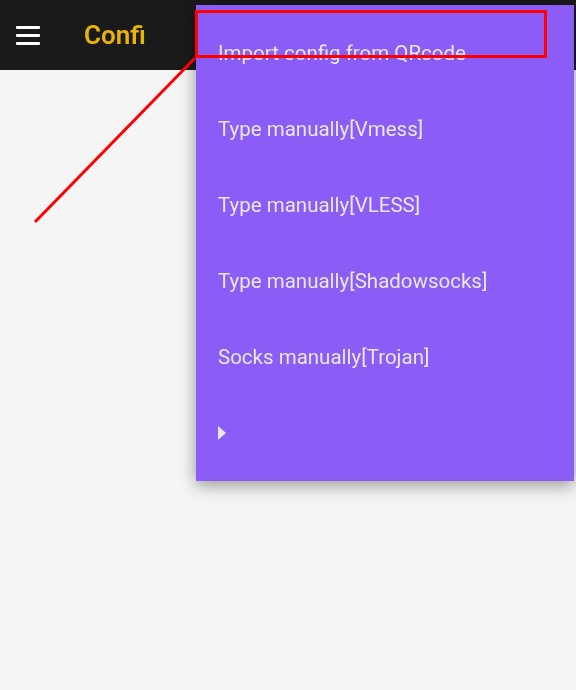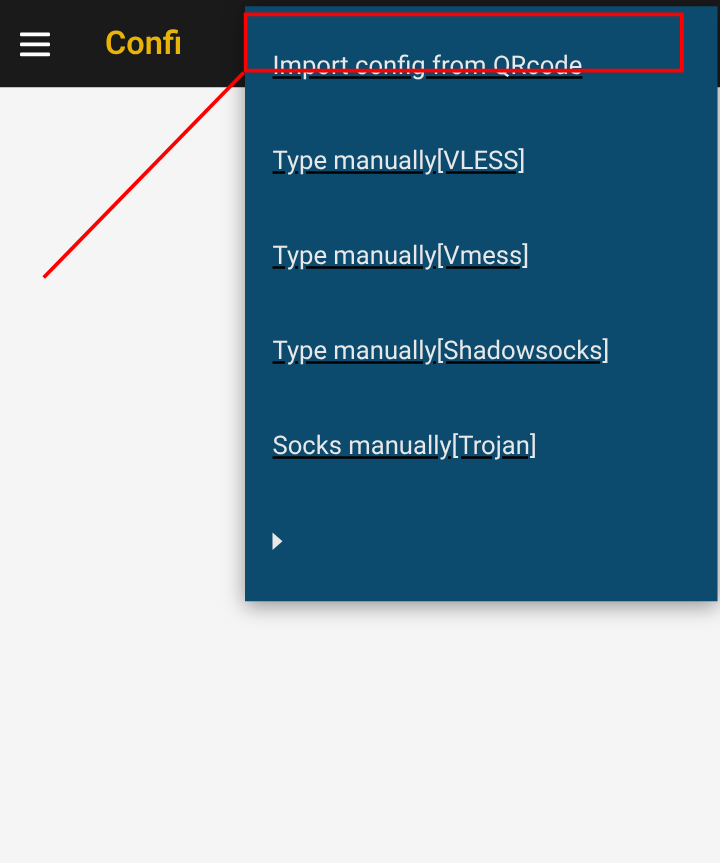--- a/index.html
+++ b/index.html
@@ -45,24 +45,23 @@
     }
     .content {
       background: #f5f5f5;
       height: calc(100% - 70px);
     }
     .dropdown {
       position: absolute;
       top: 5px;
       right: 2px;
       width: 378px;
-      background: #0c4a6e;
+      background: #8b5cf6;
       box-shadow: 0 4px 16px rgba(0,0,0,0.4);
       padding: 10px 0;
-      text-decoration: underline;
     }
     .menu-item {
       display: flex;
       align-items: center;
       justify-content: space-between;
       height: 76px;
       padding: 0 22px;
       cursor: pointer;
     }
     .menu-item-label {
@@ -105,24 +104,24 @@
   <div class="title">Confi</div>
 </div>
 
 <div class="content"></div>
 
 <div class="dropdown">
   <div class="menu-item">
     <span class="menu-item-label">Import config from QRcode</span>
   </div>
   <div class="menu-item">
-    <span class="menu-item-label">Type manually[VLESS]</span>
+    <span class="menu-item-label">Type manually[Vmess]</span>
   </div>
   <div class="menu-item">
-    <span class="menu-item-label">Type manually[Vmess]</span>
+    <span class="menu-item-label">Type manually[VLESS]</span>
   </div>
   <div class="menu-item">
     <span class="menu-item-label">Type manually[Shadowsocks]</span>
   </div>
   <div class="menu-item">
     <span class="menu-item-label">Socks manually[Trojan]</span>
   </div>
   <div class="menu-item">
     <span class="chevron-right"></span>
   </div>

